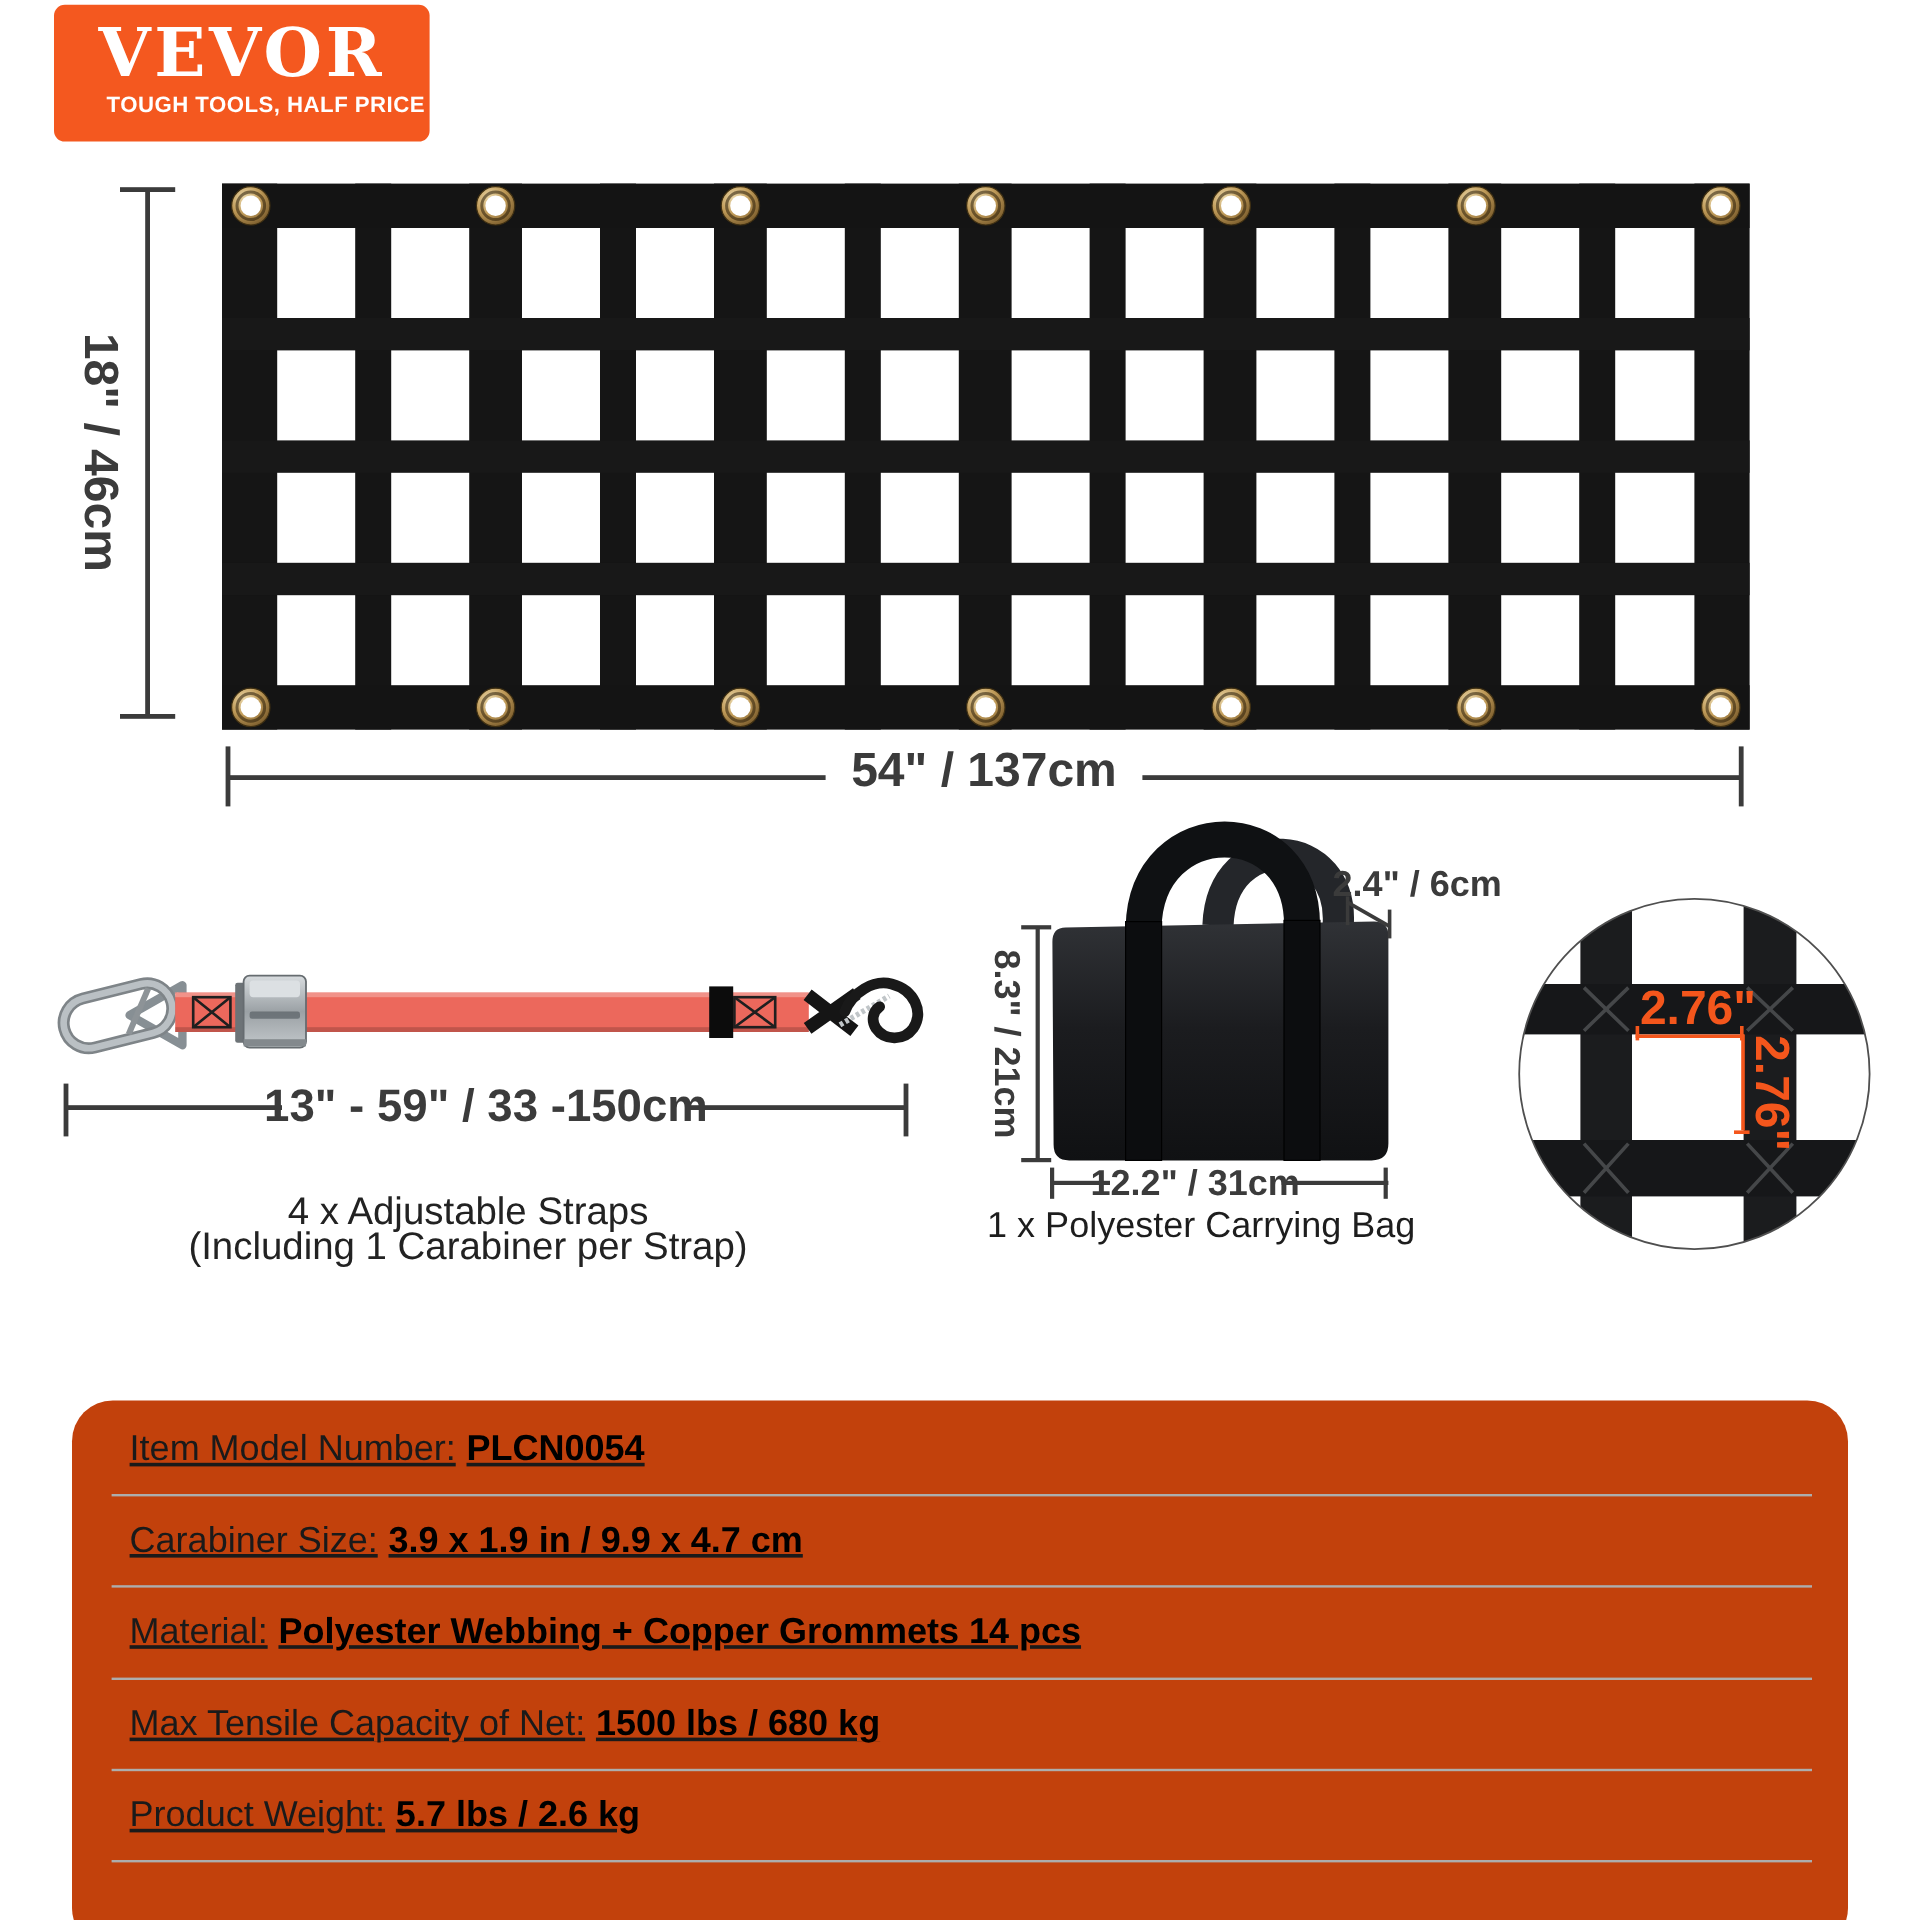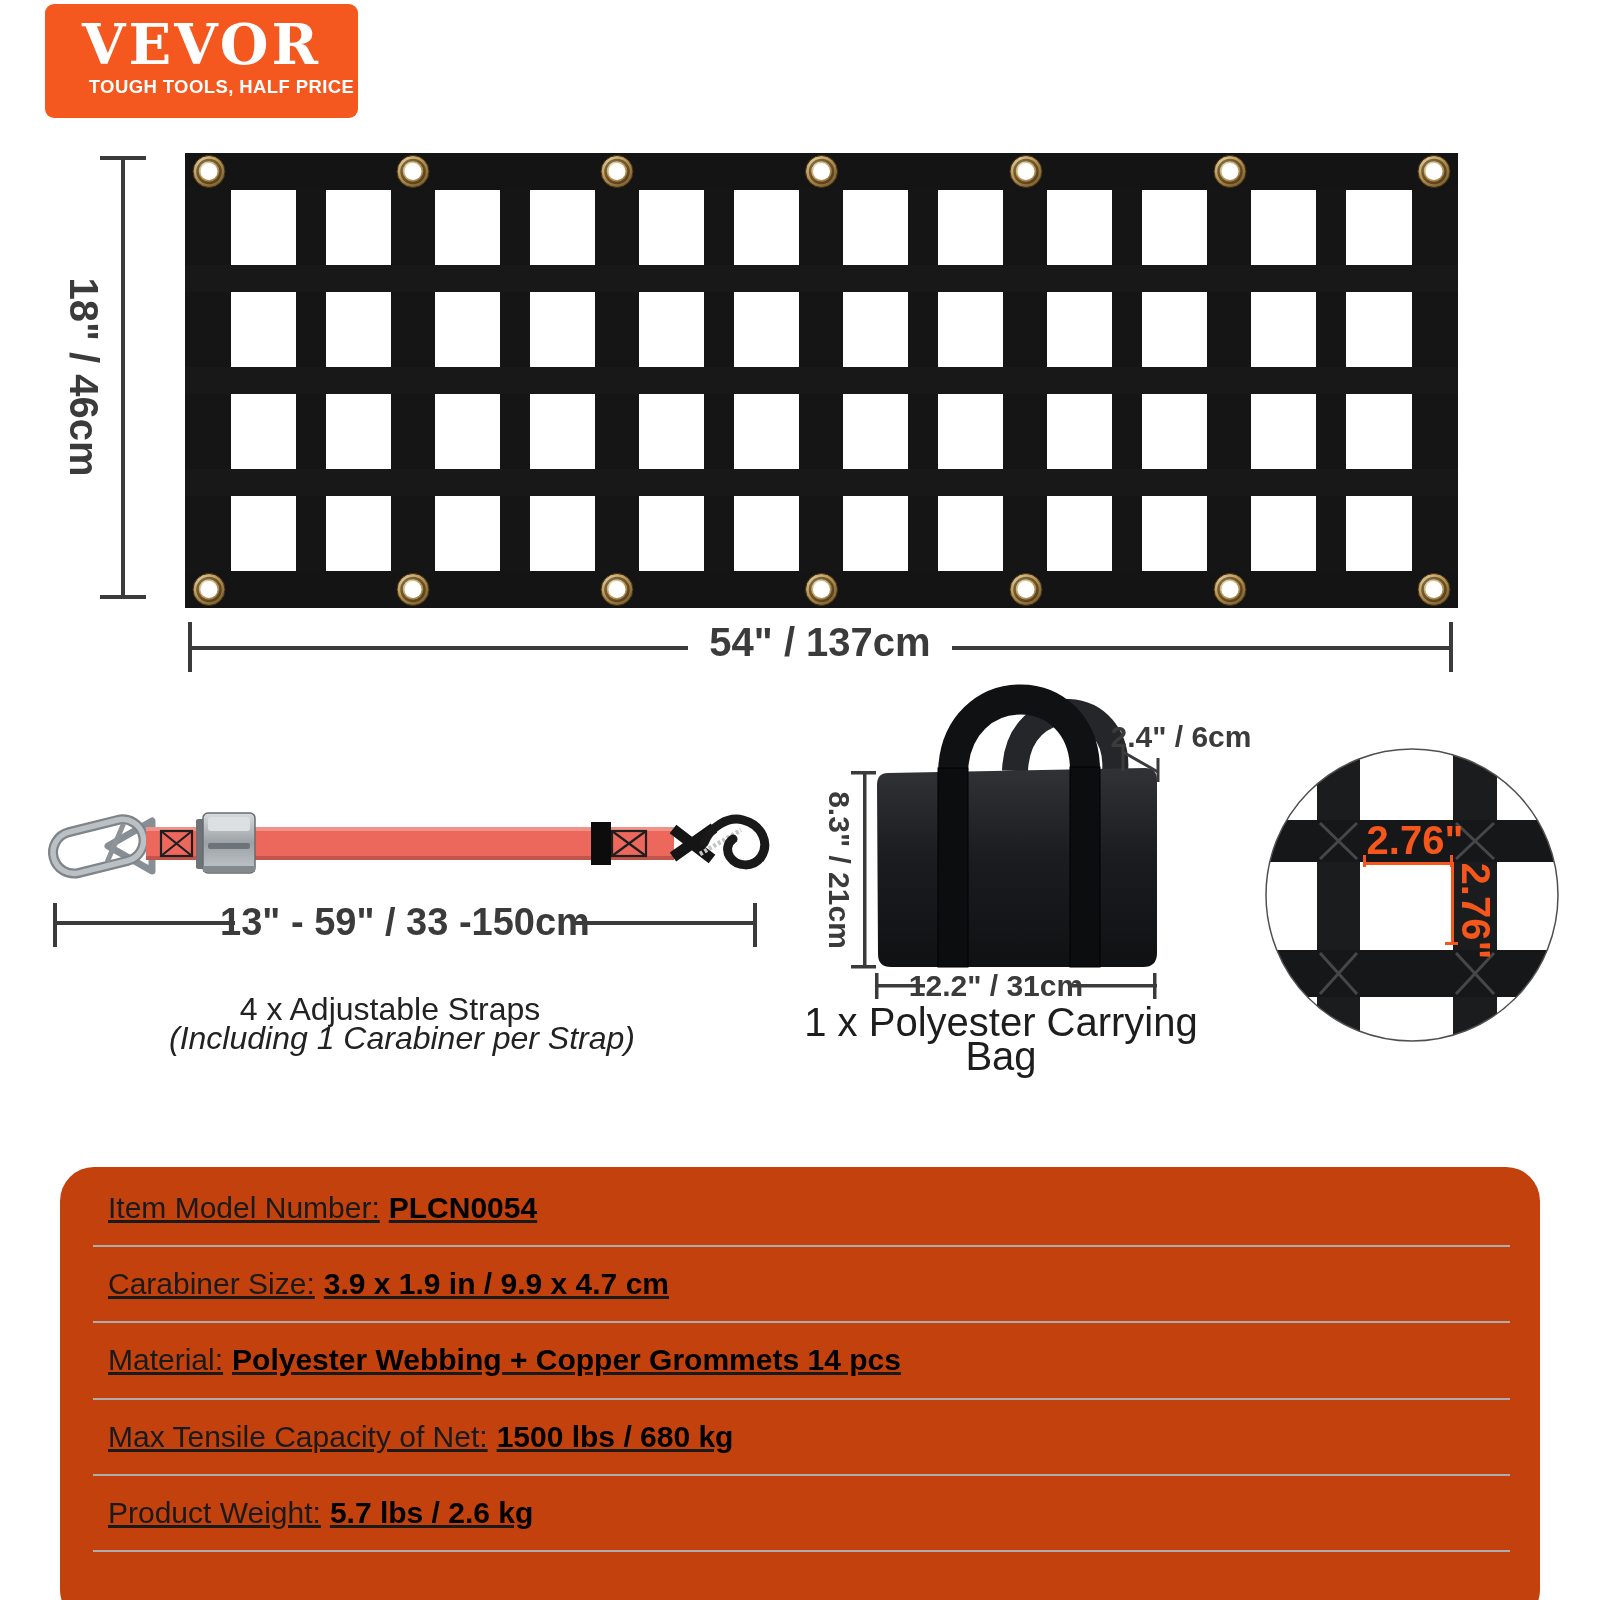--- a/index.html
+++ b/index.html
@@ -16,21 +16,21 @@
   
   .dim{background:#3B3B3B;}
   .dim-label{font-weight:bold;color:#3B3B3B;text-align:center;}
 
   .net-h-label{left:-116px;top:355px;width:400px;height:44px;font-size:40px;line-height:44px;
                transform:rotate(90deg);}
   .net-w-label{left:620px;top:619px;width:400px;height:46px;font-size:40px;line-height:46px;}
   .strap-dim-label{left:205px;top:900px;width:400px;height:44px;font-size:38px;line-height:44px;}
 
   .caption{color:#222;text-align:center;font-size:32px;line-height:34px;}
-  .bag-caption{left:801px;top:1005px;width:400px;font-size:40px;color:#1d1d1d;}
+  .bag-caption{left:801px;top:1005px;width:400px;font-size:30px;color:#1d1d1d;}
 
   
   .spec-panel{left:60px;top:1167px;width:1480px;height:457px;background:#c2410c;border-radius:34px;
               box-sizing:border-box;padding-top:4px;text-decoration:underline;}
   .spec-row{height:74.2px;margin:0 30px 0 33px;display:flex;align-items:center;
             border-bottom:2px solid #ADADAD;font-size:30px;}
   .spec-row .lbl{color:#1a1a1a;padding-left:15px;}
   .spec-row .val{color:#000;font-weight:bold;margin-left:9px;}
   svg{overflow:visible;display:block;}
 </style>
@@ -148,21 +148,21 @@
     </g>
   </svg>
 
   <div class="abs dim" style="left:53px;top:903px;width:4px;height:44px;"></div>
   <div class="abs dim" style="left:55px;top:921px;width:180px;height:4px;"></div>
   <div class="abs dim" style="left:575px;top:921px;width:180px;height:4px;"></div>
   <div class="abs dim" style="left:753px;top:903px;width:4px;height:44px;"></div>
   <div class="abs dim-label strap-dim-label">13" - 59" / 33 -150cm</div>
 
   <div class="abs caption" style="left:140px;top:992px;width:500px;">4 x Adjustable Straps</div>
-  <div class="abs caption" style="left:152px;top:1021px;width:500px;font-style:italic;">(Including 1 Carabiner per Strap)</div>
+  <div class="abs caption" style="left:140px;top:1021px;width:500px;">(Including 1 Carabiner per Strap)</div>
 
   <svg class="abs" style="left:800px;top:655px;" width="460" height="350" viewBox="0 0 460 350">
     <defs>
       <linearGradient id="bagG" x1="0" y1="0" x2="0" y2="1">
         <stop offset="0%" stop-color="#303236"></stop>
         <stop offset="45%" stop-color="#1b1c1f"></stop>
         <stop offset="100%" stop-color="#101113"></stop>
       </linearGradient>
     </defs>
     <path d="M215,116 C218,34 322,40 315,118" stroke="#24262a" stroke-width="26" fill="none"></path>

